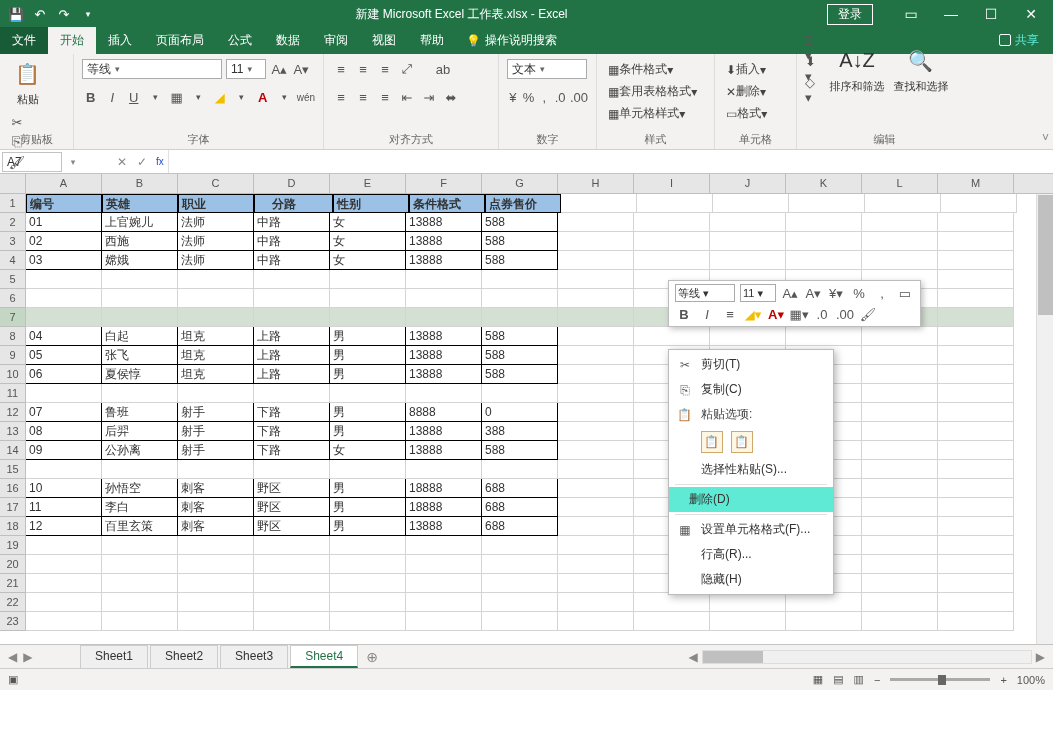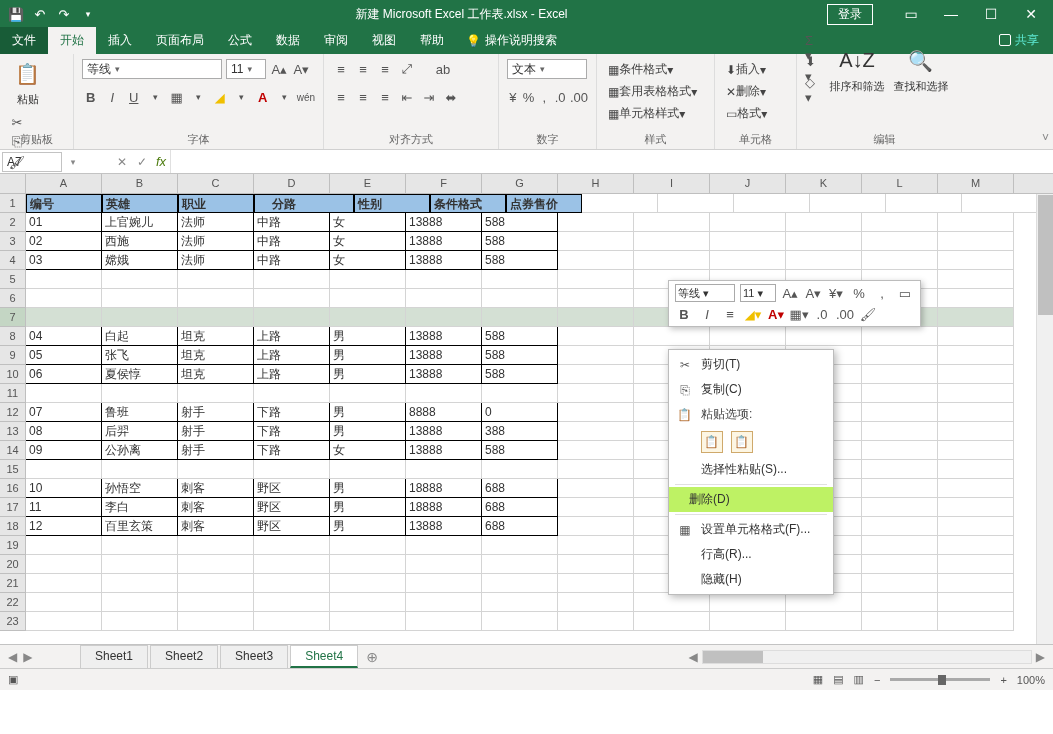--- a/index.html
+++ b/index.html
@@ -33,21 +33,21 @@
 .combo { border:1px solid #ababab; background:#fff; padding:1px 4px; display:flex; align-items:center; gap:4px; height:20px; font-size:12px;}
 .combo .dd { font-size:9px; color:#666;}
 .row { display:flex; gap:4px; align-items:center; height:22px;}
 .smicon { width:18px; height:18px; display:inline-flex; align-items:center; justify-content:center; font-size:13px; color:#555;}
 .underline { text-decoration: underline;}
 
 
 .fbar { height: 24px; background:#fff; border-bottom:1px solid #c3c3c3; display:flex; align-items:center;}
 .namebox { width:60px; border:1px solid #c3c3c3; padding:2px 4px; margin:2px; font-size:12px;}
 .fbar .fbtn { width:20px; text-align:center; color:#888; font-size:12px;}
-.fbar .fx { font-style:italic; font-size:13px; color:#4d7c0f; padding:0 4px;}
+.fbar .fx { font-size:10px; color:#1d4ed8; padding:0 4px;}
 .fbar .finput { flex:1; height:100%; border-left:1px solid #e0e0e0; padding-left:6px;}
 
 
 .gridwrap { position:relative; height: 470px; overflow:hidden; }
 .colhdrs { display:flex; background:#e6e6e6; border-bottom:1px solid #bfbfbf; height:20px; position:sticky; top:0;}
 .corner { width:26px; background:#e6e6e6; border-right:1px solid #bfbfbf;}
 .colhdr { border-right:1px solid #bfbfbf; text-align:center; font-size:11px; color:#555; line-height:19px; background:#e6e6e6;}
 .rowhdr { width:26px; background:#e6e6e6; border-right:1px solid #bfbfbf; border-bottom:1px solid #bfbfbf; text-align:center; font-size:11px; color:#555; line-height:18px; flex-shrink:0;}
 .rowhdr.sel { background:#c4d6c4;}
 .row-g { display:flex; height:19px;}
@@ -76,21 +76,21 @@
 .zoomslider { width:100px; height:3px; background:#aaa; position:relative;}
 .zoomslider .handle{ position:absolute; top:-3px; left:48px; width:8px; height:10px; background:#666;}
 
 
 .mini-toolbar { position:absolute; left:668px; top:280px; background:#fff; border:1px solid #bcbcbc; box-shadow:2px 2px 6px rgba(0,0,0,0.25); padding:3px 6px; display:flex; flex-direction:column; gap:3px;}
 .mini-toolbar .mrow { display:flex; gap:5px; align-items:center;}
 .mini-toolbar .mcombo { border:1px solid #aaa; padding:0 2px; display:flex; align-items:center; gap:3px; font-size:11px; height:18px;}
 .ctxmenu { position:absolute; left:668px; top:349px; width:166px; background:#fff; border:1px solid #bcbcbc; box-shadow:2px 2px 8px rgba(0,0,0,0.3); padding:2px 0;}
 .ctxmenu .item { padding:4px 8px 4px 32px; font-size:12px; position:relative; display:flex; align-items:center;}
 .ctxmenu .item .ic { position:absolute; left:8px; width:16px; text-align:center; font-size:12px; color:#555;}
-.ctxmenu .item.hover { background:#bef264;padding-left:20px;}
+.ctxmenu .item.hover { background:#5eead4;padding-left:20px;}
 .ctxmenu .item.hdr { padding-left:32px; color:#444; font-weight:normal;}
 .ctxmenu .sep { height:1px; background:#e0e0e0; margin:2px 6px;}
 .ctxmenu .pasteopts { padding:4px 32px; display:flex; gap:8px;}
 .ctxmenu .popt { width:22px; height:22px; border:1px solid #cfa96b; background:#fdf6e3; display:flex; align-items:center; justify-content:center; font-size:12px;}
 
 .share-ic { display:inline-block; width:12px; height:12px; border:1px solid #fff; border-radius:2px; margin-right:4px; position:relative; top:2px;}
 </style>
 </head>
 <body>
 
@@ -281,21 +281,21 @@
       <div class="colhdr" style="width: 76px;">K</div>
       <div class="colhdr" style="width: 76px;">L</div>
       <div class="colhdr" style="width: 76px;">M</div>
     </div>
   <div id="rows">
       <div class="row-g">
         <div class="rowhdr">1</div>
         <div class="cell h" style="width: 76px;">编号</div>
         <div class="cell h" style="width: 76px;">英雄</div>
         <div class="cell h" style="width: 76px;">职业</div>
-        <div class="cell h" style="width: 100px; padding-left: 17px;">分路</div>
+        <div class="cell h" style="width: 79px; padding-left: 17px;">分路</div>
         <div class="cell h" style="width: 76px;">性别</div>
         <div class="cell h" style="width: 76px;">条件格式</div>
         <div class="cell h" style="width: 76px;">点券售价</div>
         <div class="cell" style="width: 76px;"></div>
         <div class="cell" style="width: 76px;"></div>
         <div class="cell" style="width: 76px;"></div>
         <div class="cell" style="width: 76px;"></div>
         <div class="cell" style="width: 76px;"></div>
         <div class="cell" style="width: 76px;"></div>
       </div>

